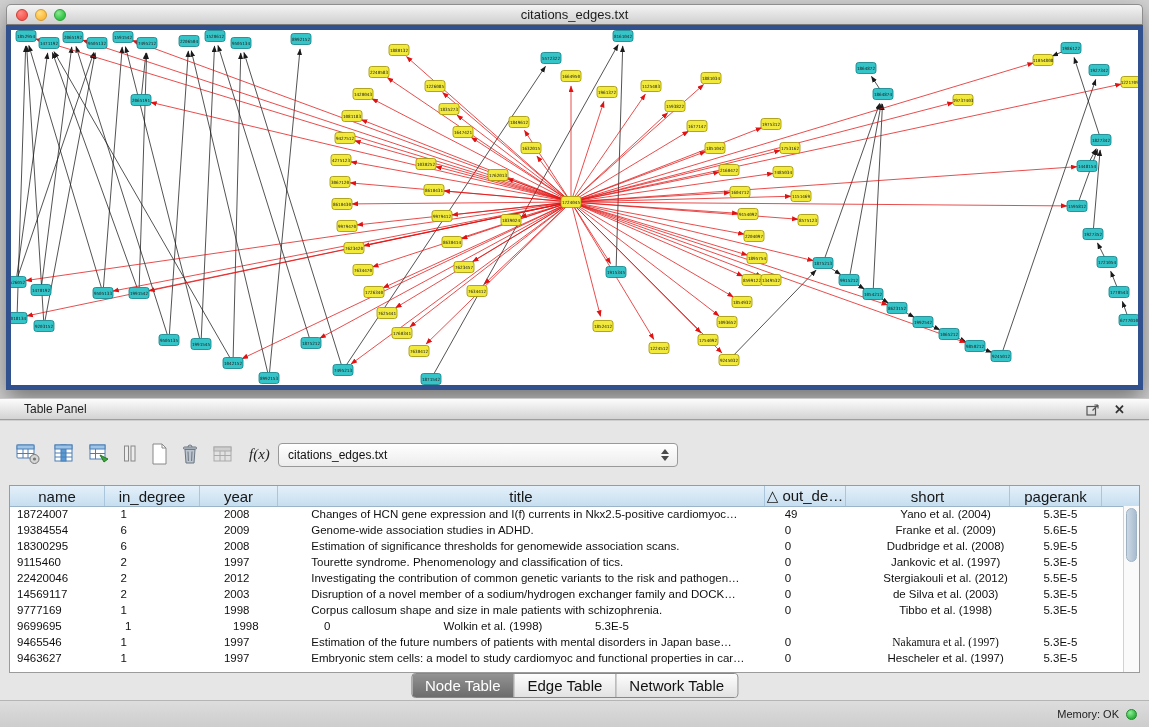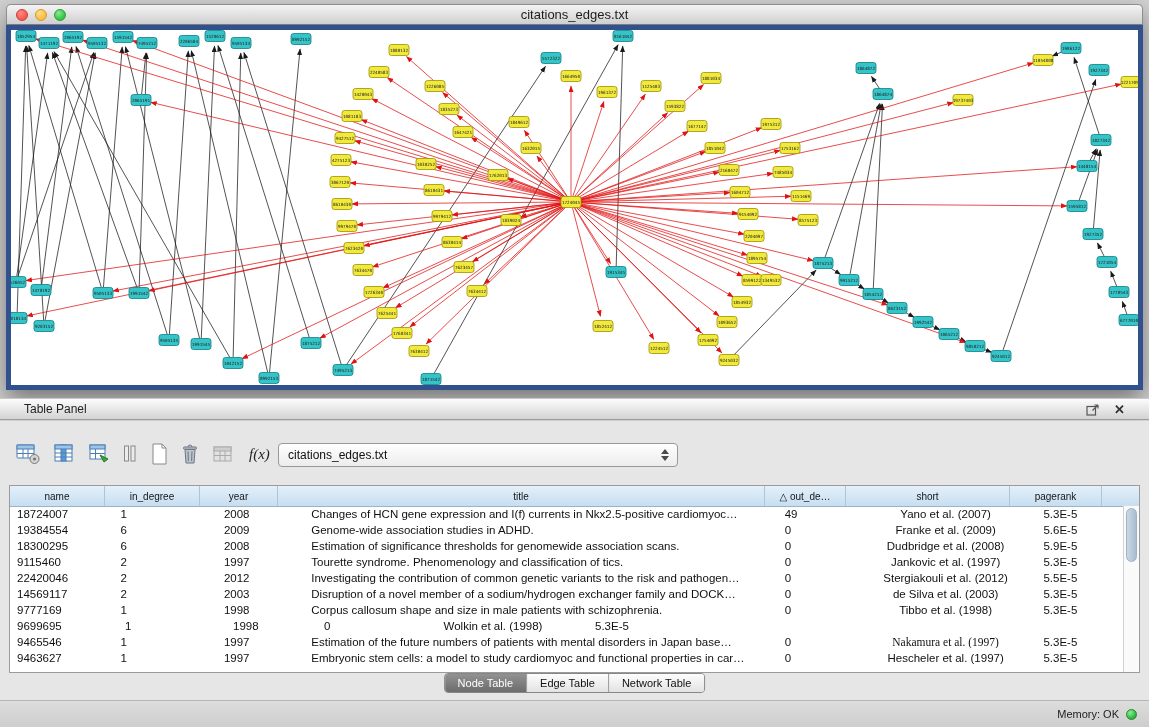--- a/index.html
+++ b/index.html
@@ -28,31 +28,31 @@
 
   .toolbar{position:absolute;left:14px;top:18px;height:30px;display:flex;align-items:center;gap:9px;}
   .tb-icon{display:flex;align-items:center;justify-content:center;padding:1px;border-radius:3px;}
   .dropdown{position:absolute;left:278px;top:22px;width:400px;height:24px;background:linear-gradient(#ffffff,#ececec);border:1px solid #999;border-radius:4px;display:flex;align-items:center;padding:0 26px 0 9px;box-sizing:border-box;font-size:12px;color:#111;}
   .dd-arrows{position:absolute;right:8px;top:5px;display:flex;flex-direction:column;gap:2px;}
   .dd-up{width:0;height:0;border-left:4px solid transparent;border-right:4px solid transparent;border-bottom:5px solid #4a4a4a;}
   .dd-down{width:0;height:0;border-left:4px solid transparent;border-right:4px solid transparent;border-top:5px solid #4a4a4a;}
 
   .table-wrap{position:absolute;left:9px;right:9px;top:64px;height:186px;background:#fff;border:1px solid #9b9b9b;overflow:hidden;box-sizing:content-box;}
   .thead{display:flex;height:20px;background:linear-gradient(#e4f0fa,#c6def0);border-bottom:1px solid #9ab4c9;}
-  .th{box-sizing:border-box;border-right:1px solid #abc5da;font-size:10px;color:#161616;display:flex;align-items:center;justify-content:center;white-space:nowrap;overflow:hidden;}
+  .th{box-sizing:border-box;border-right:1px solid #abc5da;font-size:15px;color:#161616;display:flex;align-items:center;justify-content:center;white-space:nowrap;overflow:hidden;}
   .th.filler{border-right:none;flex:1;}
   .tbody{position:absolute;left:0;right:15px;top:20px;bottom:0;overflow:hidden;}
   .trow{display:flex;height:16px;align-items:center;gap:13px;}
   .td{box-sizing:border-box;font-size:11.5px;color:#101010;padding:0 7px;white-space:nowrap;overflow:hidden;}
   .td.center{text-align:center;}
   .vscroll{position:absolute;top:20px;right:0;bottom:0;width:15px;background:#fafafa;border-left:1px solid #d2d2d2;}
   .vthumb{position:absolute;left:2px;right:2px;top:2px;height:52px;border-radius:6px;background:linear-gradient(90deg,#ccd8e3,#a8bdd1);border:1px solid #9fb2c4;}
 
   .tabs{position:absolute;left:50%;transform:translateX(-50%);top:252px;display:flex;border:1px solid #878787;border-radius:4px;overflow:hidden;background:#eee;}
-  .tab{padding:3px 13px;font-size:11px;background:linear-gradient(#fdfdfd,#e2e2e2);color:#111;border-left:1px solid #9a9a9a;white-space:nowrap;}
+  .tab{padding:3px 13px;font-size:15px;background:linear-gradient(#fdfdfd,#e2e2e2);color:#111;border-left:1px solid #9a9a9a;white-space:nowrap;}
   .tab:first-child{border-left:none;}
   .tab.active{background:linear-gradient(#929292,#6c6c6c);color:#fff;}
 
   .statusbar{position:absolute;left:0;bottom:0;width:100%;height:27px;background:linear-gradient(#dddddd,#cdcdcd);border-top:1px solid #b5b5b5;display:flex;align-items:center;justify-content:flex-end;gap:7px;padding-right:12px;box-sizing:border-box;}
   .mem-label{font-size:11px;color:#222;}
   .mem-dot{width:11px;height:11px;border-radius:50%;background:radial-gradient(circle at 35% 30%,#8af095,#2fb13c 70%);border:1px solid #1d8a2a;box-sizing:border-box;}
 </style>
 </head>
 <body>
 
@@ -511,21 +511,21 @@
             <div class="th" style="width: 92px;">pagerank</div>
             <div class="th filler"></div>
           </div>
         <div class="tbody" id="tbody">
             <div class="trow">
               <div class="td" style="width: 95px;">18724007</div>
               <div class="td" style="width: 95px;">1</div>
               <div class="td" style="width: 78px;">2008</div>
               <div class="td" style="width: 487px;">Changes of HCN gene expression and I(f) currents in Nkx2.5-positive cardiomyoc…</div>
               <div class="td" style="width: 81px;">49</div>
-              <div class="td center" style="width: 164px;">Yano et al. (2007)</div>
+              <div class="td center" style="width: 164px;">Yano et al. (2004)</div>
               <div class="td" style="width: 92px;">5.3E-5</div>
             </div>
             <div class="trow">
               <div class="td" style="width: 95px;">19384554</div>
               <div class="td" style="width: 95px;">6</div>
               <div class="td" style="width: 78px;">2009</div>
               <div class="td" style="width: 487px;">Genome-wide association studies in ADHD.</div>
               <div class="td" style="width: 81px;">0</div>
               <div class="td center" style="width: 164px;">Franke et al. (2009)</div>
               <div class="td" style="width: 92px;">5.6E-5</div>

